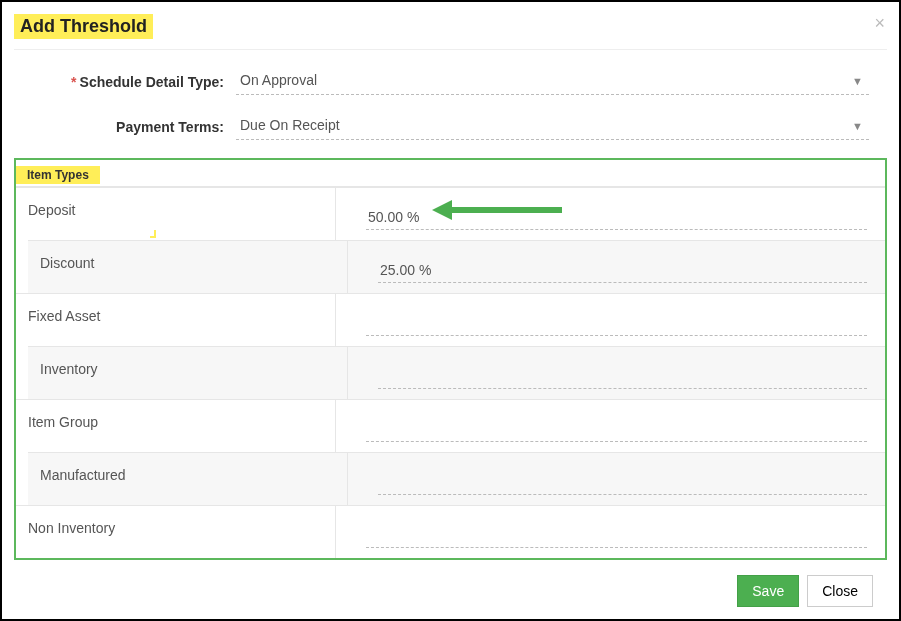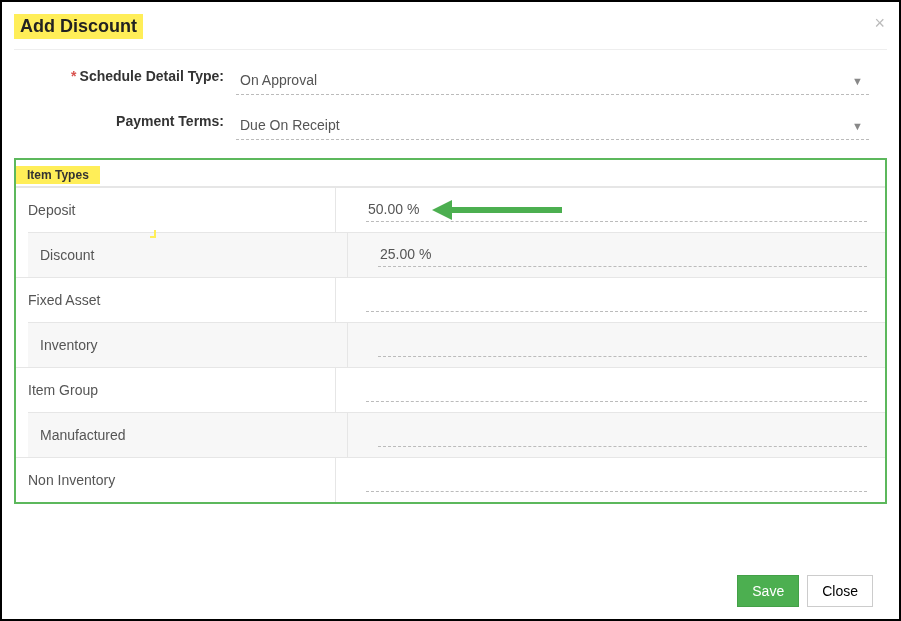--- a/index.html
+++ b/index.html
@@ -44,20 +44,21 @@
     border: 0;
     border-top: 1px solid #eee;
     margin: 10px 0 18px 0;
   }
 
   .form-rows {
     padding: 0 18px;
   }
   .form-row {
     display: flex;
+    align-items: center;
     margin-bottom: 18px;
   }
   .form-label {
     width: 204px;
     text-align: right;
     font-size: 14px;
     font-weight: 600;
     padding-right: 12px;
   }
   .req {
@@ -116,21 +117,21 @@
   .grid-row.alt { background: #f7f7f7; margin-left: 12px; }
   .cell-label {
     width: 320px;
     padding: 14px 12px;
     font-size: 14px;
     color: #555;
     border-right: 1px solid #e6e6e6;
   }
   .cell-input {
     flex: 1;
-    padding: 10px 18px 10px 30px;
+    padding: 18px 18px 10px 30px;
   }
   .pct-input {
     width: 100%;
     background: transparent;
     border: 0;
     border-bottom: 1px dashed #bbb;
     font-size: 14px;
     padding: 3px 2px 4px 2px;
     color: #555;
   }
@@ -194,21 +195,21 @@
     border-color: #43a047;
     color: #fff;
   }
 </style>
 </head>
 <body>
 
 <div class="frame">
 
   <div class="header">
-    <span class="title">Add Discount</span>
+    <span class="title">Add Threshold</span>
     <span class="close-x">×</span>
   </div>
 
   <hr class="divider">
 
   <div class="form-rows">
     <div class="form-row">
       <div class="form-label">
         <span class="req">*</span><span>Schedule Detail Type:</span>
       </div>

